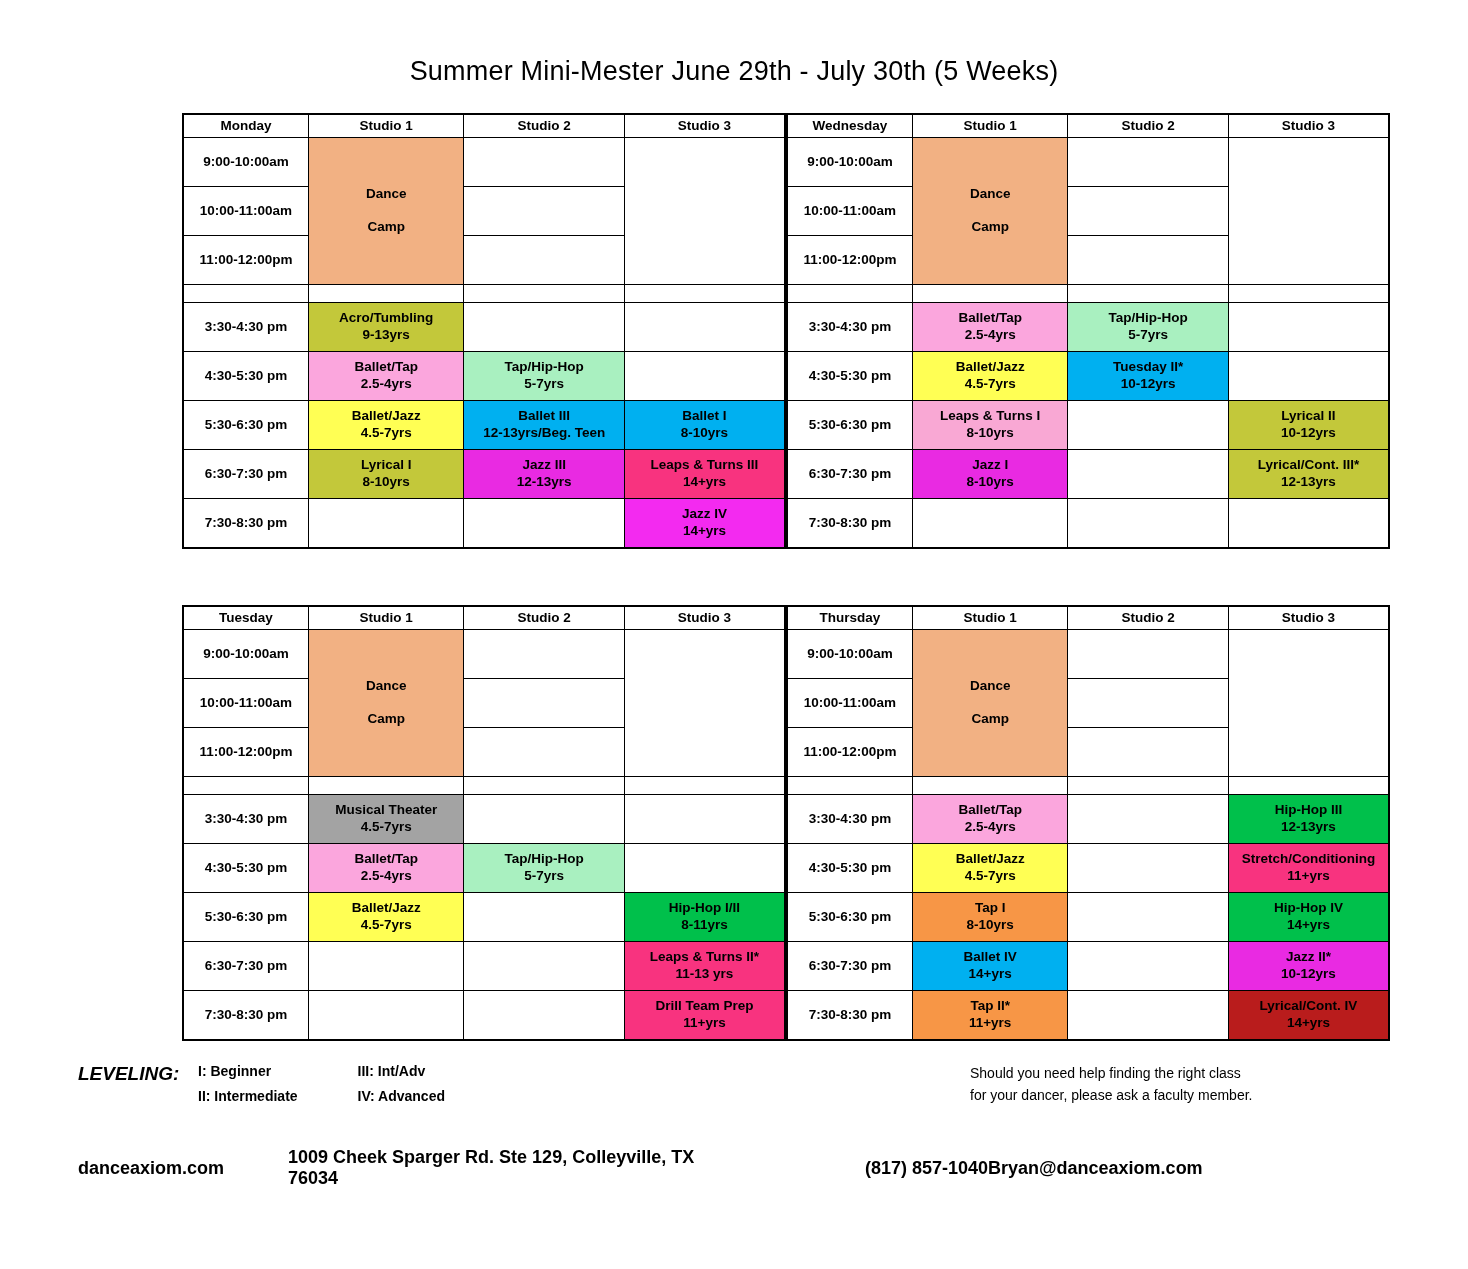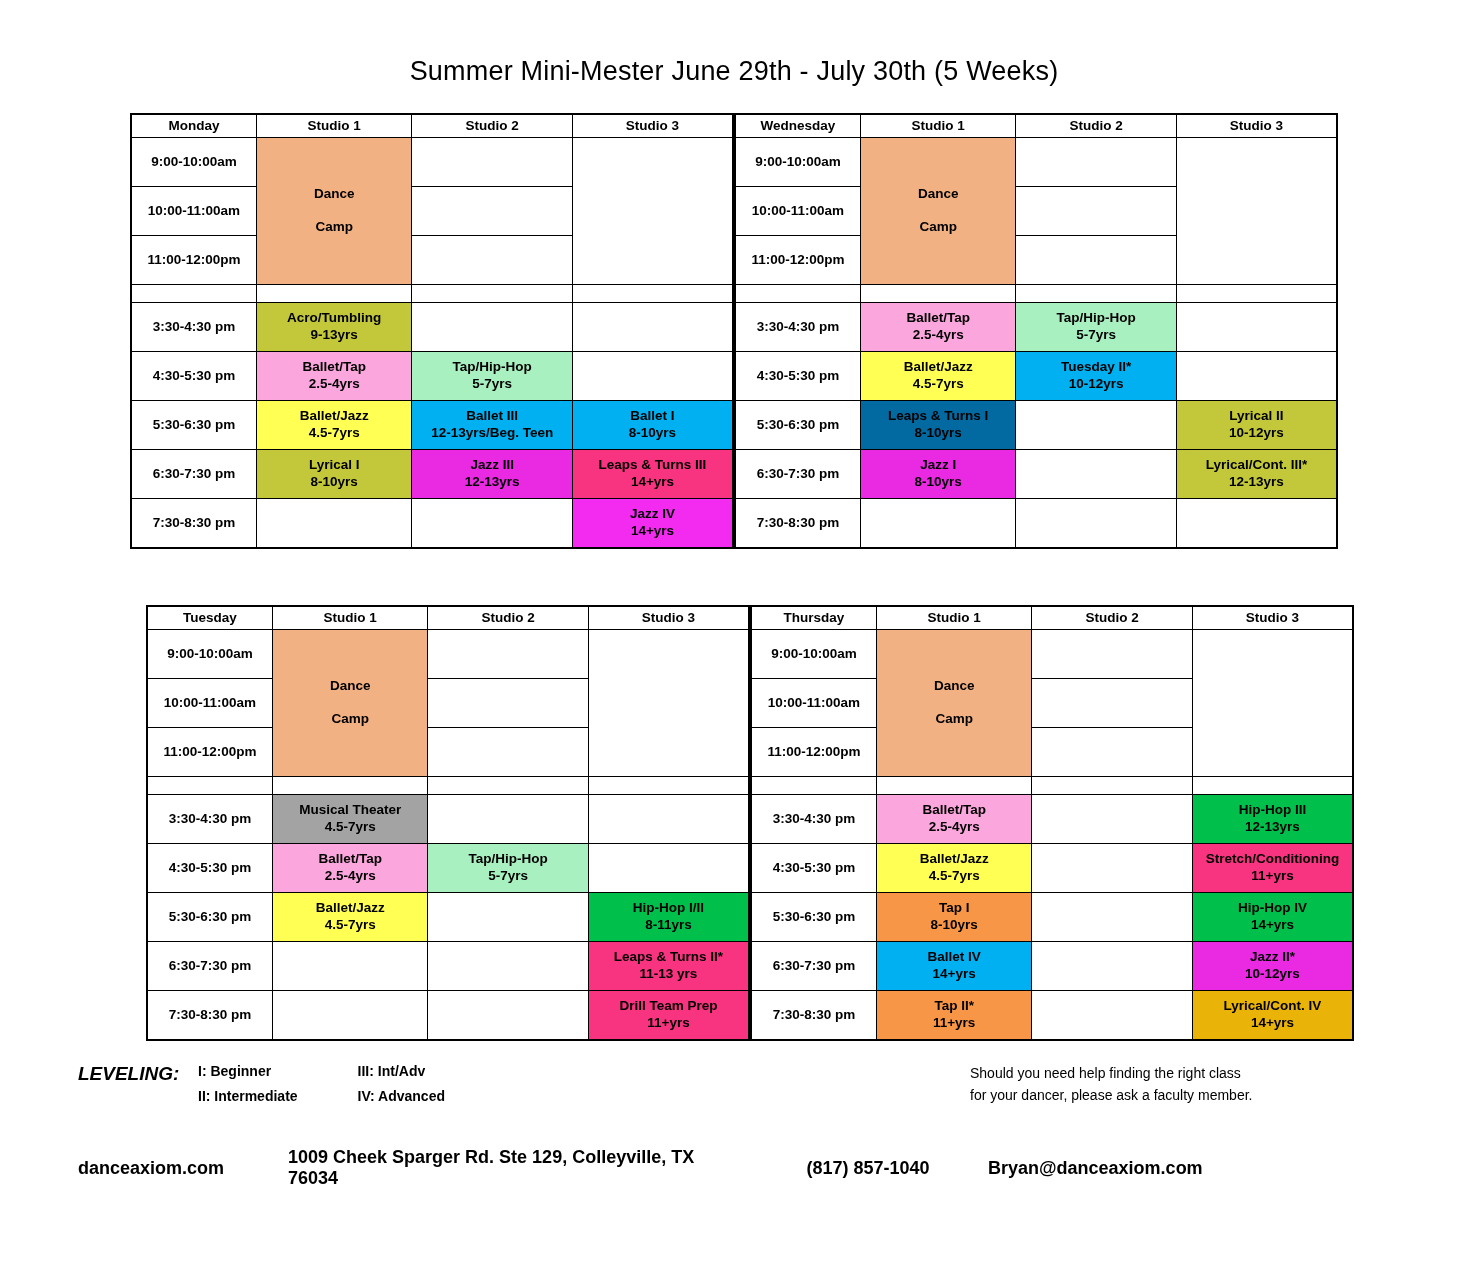--- a/index.html
+++ b/index.html
@@ -21,21 +21,21 @@
     font-weight: normal;
     margin-top: 56px;
     letter-spacing: 0.2px;
   }
   .grid-wrap {
     position: relative;
     margin-top: 26px;
   }
   .sched-row {
     display: flex;
-    justify-content: center;
+    justify-content: flex-end;
     padding: 0 78px 0 78px;
     box-sizing: border-box;
   }
   .sched-row + .sched-row {
     margin-top: 56px;
     margin-left: 32px;
   }
   table.sched {
     border-collapse: collapse;
     table-layout: fixed;
@@ -110,21 +110,21 @@
     display: flex;
     padding: 0 78px;
     box-sizing: border-box;
     margin-top: 34px;
     font-size: 18px;
     font-weight: bold;
     align-items: center;
   }
   .footer .f-site { width: 210px; }
   .footer .f-addr { width: 460px; text-align: left; }
-  .footer .f-phone { width: 240px; text-align: center; }
+  .footer .f-phone { width: 240px; text-align: right; }
   .footer .f-mail { text-align: left; }
 </style>
 </head>
 <body>
 
 <div class="page-title">Summer Mini-Mester June 29th - July 30th (5 Weeks)</div>
 
 <div class="grid-wrap">
   <div class="sched-row">
     <div id="tbl-monday">
@@ -279,21 +279,21 @@
                 <span class="l2">4.5-7yrs</span>
               </td>
               <td class="cls" style="background:#00b0f0">
                 <span class="l1">Tuesday II*</span>
                 <span class="l2">10-12yrs</span>
               </td>
               <td></td>
             </tr>
             <tr>
               <td class="timecell">5:30-6:30 pm</td>
-              <td class="cls" style="background:#0369a1">
+              <td class="cls" style="background:#f9a8d4">
                 <span class="l1">Leaps &amp; Turns I</span>
                 <span class="l2">8-10yrs</span>
               </td>
               <td></td>
               <td class="cls" style="background:#c3c83a">
                 <span class="l1">Lyrical II</span>
                 <span class="l2">10-12yrs</span>
               </td>
             </tr>
             <tr>
@@ -491,21 +491,21 @@
                 <span class="l2">10-12yrs</span>
               </td>
             </tr>
             <tr>
               <td class="timecell">7:30-8:30 pm</td>
               <td class="cls" style="background:#f79646">
                 <span class="l1">Tap II*</span>
                 <span class="l2">11+yrs</span>
               </td>
               <td></td>
-              <td class="cls" style="background:#eab308">
+              <td class="cls" style="background:#b91c1c">
                 <span class="l1">Lyrical/Cont. IV</span>
                 <span class="l2">14+yrs</span>
               </td>
             </tr>
           </tbody>
         </table>
       </div>
   </div>
 </div>
 

